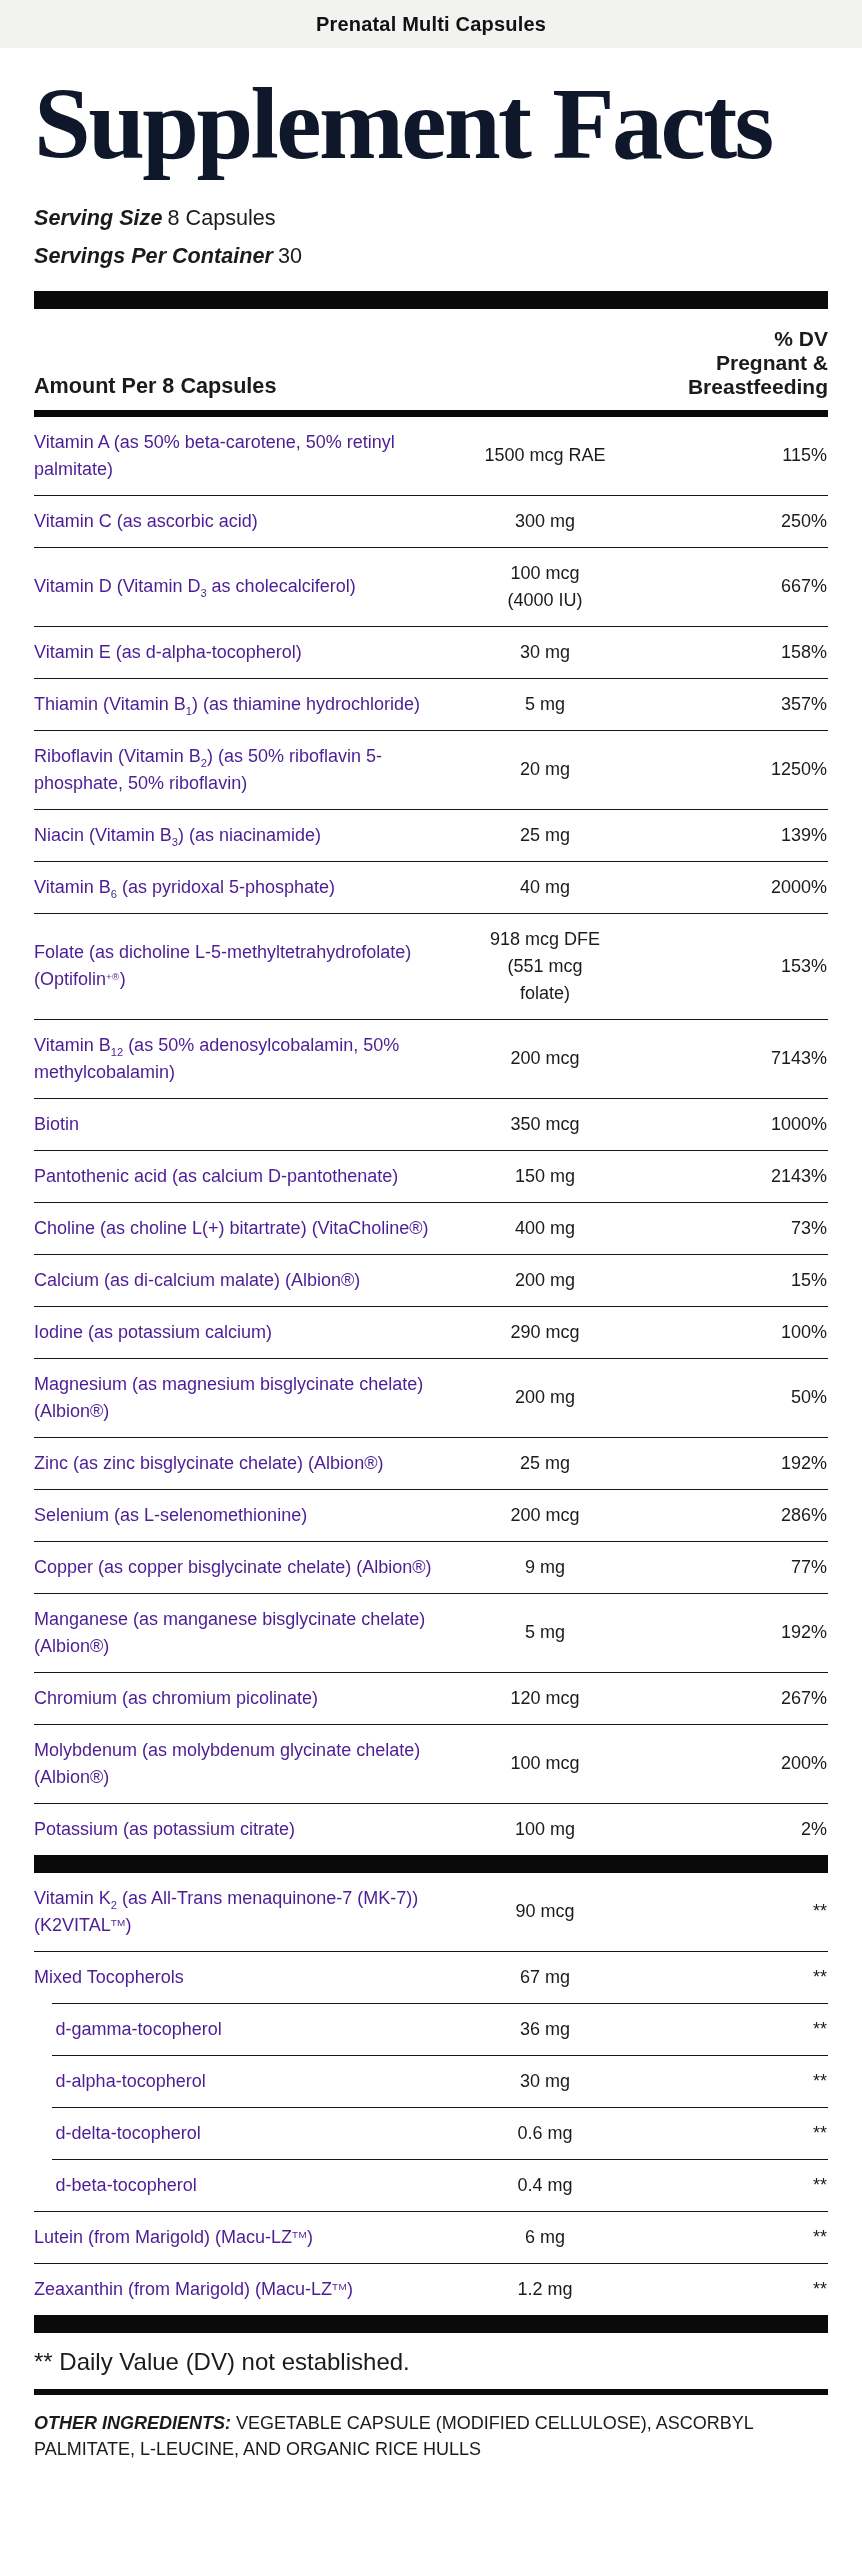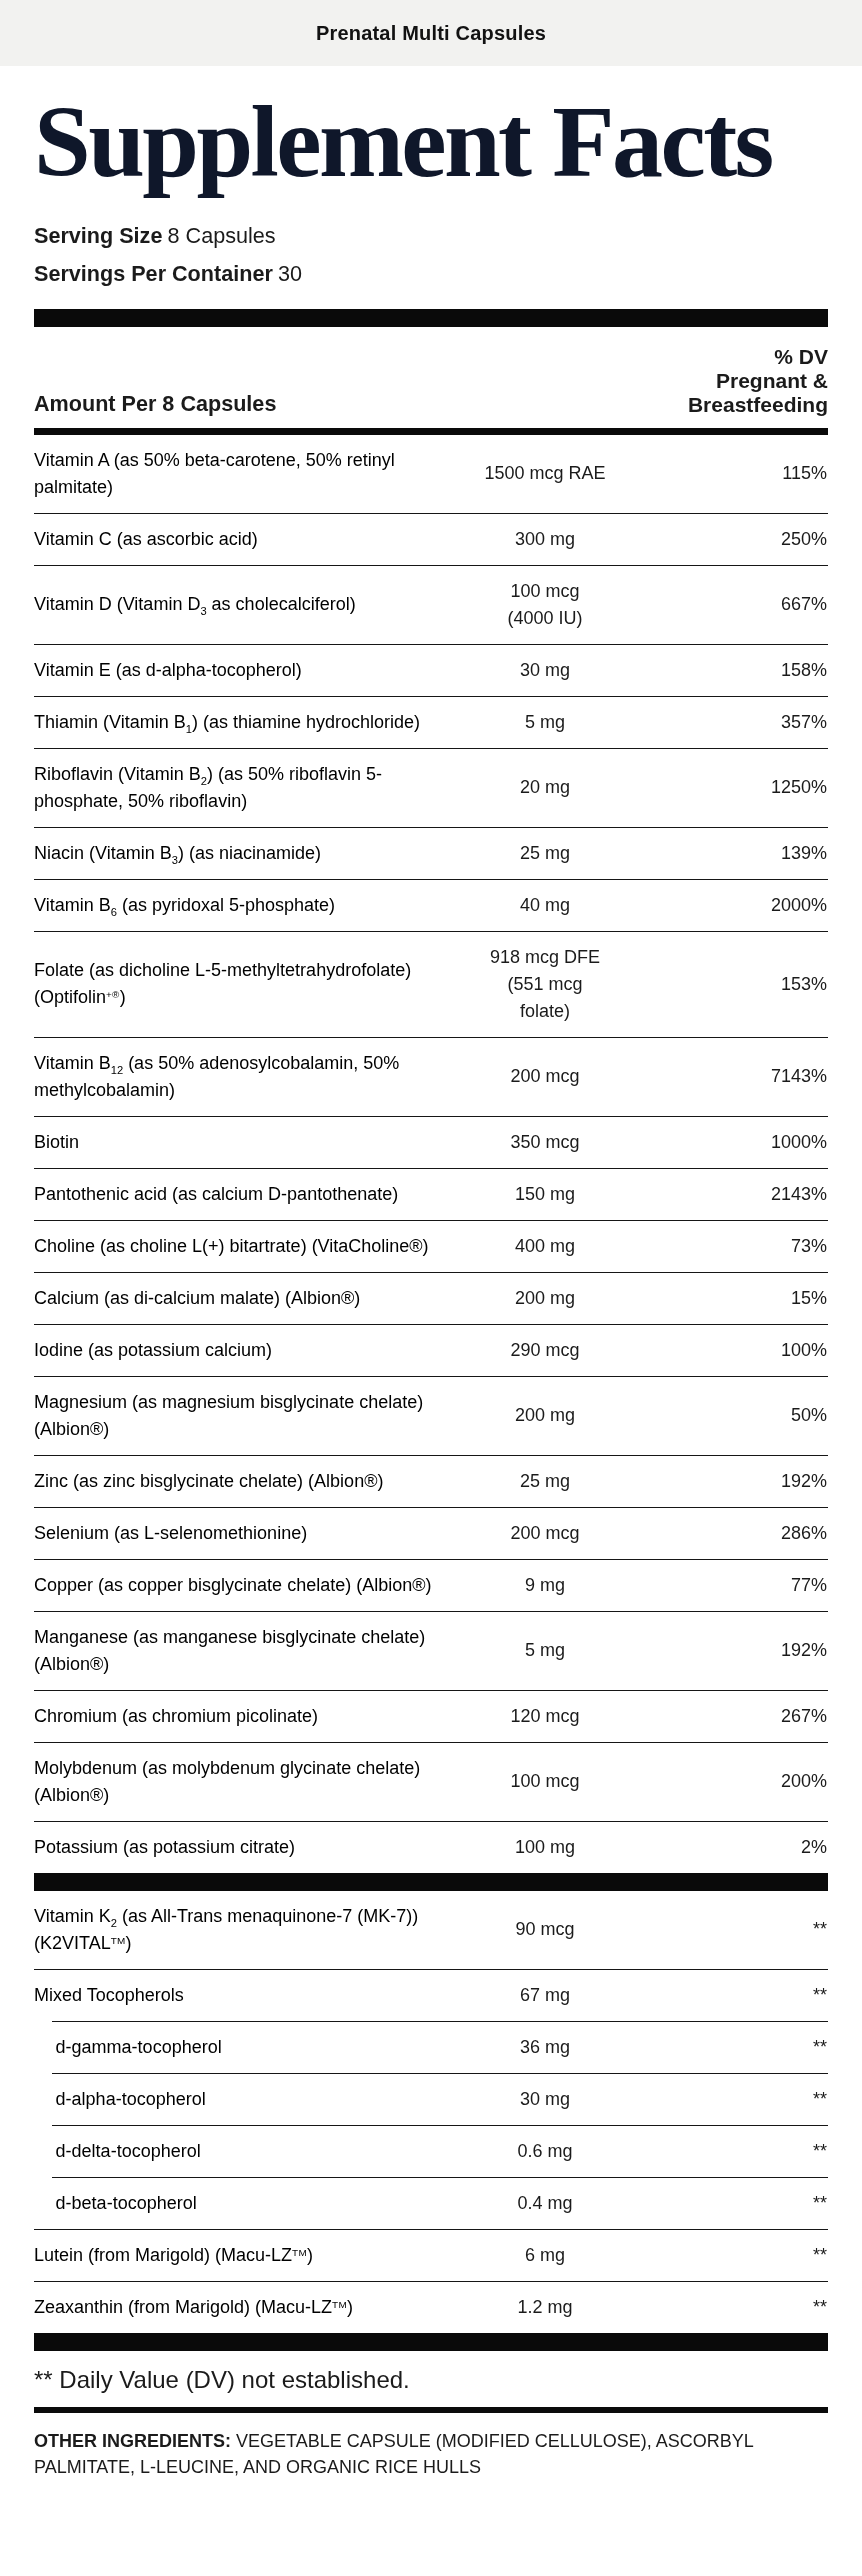--- a/index.html
+++ b/index.html
@@ -5,21 +5,21 @@
   html, body { margin: 0; padding: 0; }
   body {
     width: 862px;
     min-height: 2576px;
     background: #ffffff;
     font-family: "Liberation Sans", sans-serif;
     color: #1b1b1b;
     -webkit-text-size-adjust: none;
   }
   .topbar {
-    height: 66px;
+    height: 48px;
     background: #f2f2f0;
     display: flex;
     align-items: center;
     justify-content: center;
   }
   .topbar .product-name {
     font-size: 20px;
     font-weight: 700;
     color: #121212;
     letter-spacing: 0.2px;
@@ -32,21 +32,21 @@
     font-size: 102px;
     line-height: 114px;
     letter-spacing: -2.6px;
     margin: 19px 0 0 0;
     color: #0f172a;
     white-space: nowrap;
   }
 
   .serving-line { font-size: 21.6px; line-height: 27px; margin-top: 11.2px; }
   .serving-line:first-of-type { margin-top: 23px; }
-  .lab { font-weight: 700; }
+  .lab { font-weight: 700; font-style: italic; }
   .serving-line .val { margin-left: 5.2px; }
 
   .bar { background: #0a0a0a; }
   .bar-thick { height: 18px; }
   .bar-med { height: 7px; }
   .bar-thin { height: 6px; }
   .bar-serving { margin-top: 21.6px; }
 
   .col-header {
     display: flex;
@@ -59,21 +59,21 @@
   .col-header + .bar-med { margin-top: 11.2px; }
 
   .row {
     display: grid;
     grid-template-columns: 414px 194px 185px;
     align-items: center;
     padding: 12px 0;
     font-size: 18px;
     line-height: 27px;
   }
-  .row .name { color: #000000; }
+  .row .name { color: #4c1d95; }
   .row .amount { text-align: center; white-space: pre-line; }
   .row .dv { text-align: right; }
   .row.indent .name { padding-left: 21.6px; }
 
   .divider { height: 0; border-top: 1.3px solid #161616; }
   .divider.indented { margin-left: 18px; }
 
   sub { font-size: 0.62em; line-height: 0; }
   sup { font-size: 0.55em; line-height: 0; vertical-align: 0.5em; letter-spacing: 0.3px; }
 

